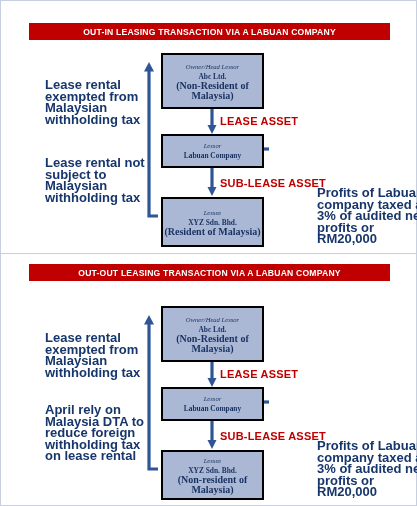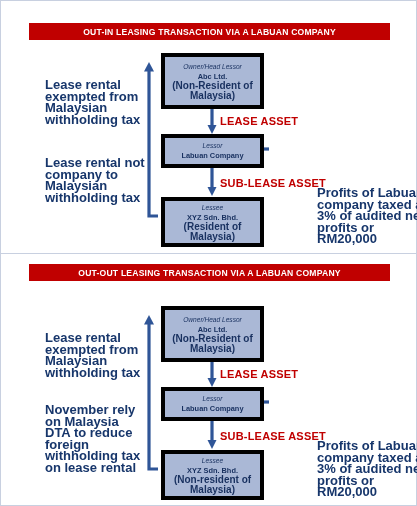--- a/index.html
+++ b/index.html
@@ -49,28 +49,29 @@
     align-items: center;
     justify-content: center;
     text-align: center;
   }
   
   .node {
     position: absolute;
     left: 160px;
     width: 103px;
     background: #aab8d6;
-    border: 4px solid #000000;
+    border: 2px solid #000000;
     color: #18305f;
     text-align: center;
     display: flex;
     flex-direction: column;
     align-items: center;
     justify-content: center;
     box-sizing: border-box;
+    font-family: Liberation Serif, serif;
   }
   .node .role {
     font-size: 6.6px;
     font-style: italic;
     line-height: 9px;
     margin-bottom: 1px;
   }
   .node .nm {
     font-size: 7.4px;
     font-weight: bold;
@@ -147,21 +148,21 @@
     <div class="node" style="top:196px; height:50px;">
       <div class="role">Lessee</div>
       <div class="nm">XYZ Sdn. Bhd.</div>
       <div class="sub">(Resident of Malaysia)</div>
     </div>
 
     <div class="redlabel" style="left:219px; top:114px;">LEASE ASSET</div>
     <div class="redlabel" style="left:219px; top:176px;">SUB-LEASE ASSET</div>
 
     <div class="sidetext left" style="top:78px;">Lease rental exempted from Malaysian withholding tax</div>
-    <div class="sidetext left" style="top:156px;">Lease rental not company to Malaysian withholding tax</div>
+    <div class="sidetext left" style="top:156px;">Lease rental not subject to Malaysian withholding tax</div>
     <div class="sidetext right" style="top:186px;">Profits of Labuan company taxed at 3% of audited net profits or RM20,000</div>
   </div>
 
   <div class="divider"></div>
 
   <div class="section">
 
     <svg class="arrows" viewBox="0 0 417 253">
       <path d="M211,108 L211,126" stroke="#2f5597" stroke-width="3.2" fill="none"></path>
       <path d="M211,133 L206.5,124 L215.5,124 Z" fill="#2f5597"></path>
@@ -190,17 +191,17 @@
     <div class="node" style="top:196px; height:50px;">
       <div class="role">Lessee</div>
       <div class="nm">XYZ Sdn. Bhd.</div>
       <div class="sub">(Non-resident of Malaysia)</div>
     </div>
 
     <div class="redlabel" style="left:219px; top:114px;">LEASE ASSET</div>
     <div class="redlabel" style="left:219px; top:176px;">SUB-LEASE ASSET</div>
 
     <div class="sidetext left" style="top:78px;">Lease rental exempted from Malaysian withholding tax</div>
-    <div class="sidetext left" style="top:150px;">November rely on Malaysia DTA to reduce foreign withholding tax on lease rental</div>
+    <div class="sidetext left" style="top:150px;">April rely on Malaysia DTA to reduce foreign withholding tax on lease rental</div>
     <div class="sidetext right" style="top:186px;">Profits of Labuan company taxed at 3% of audited net profits or RM20,000</div>
   </div>
 
 </div>
 
 </body></html>

